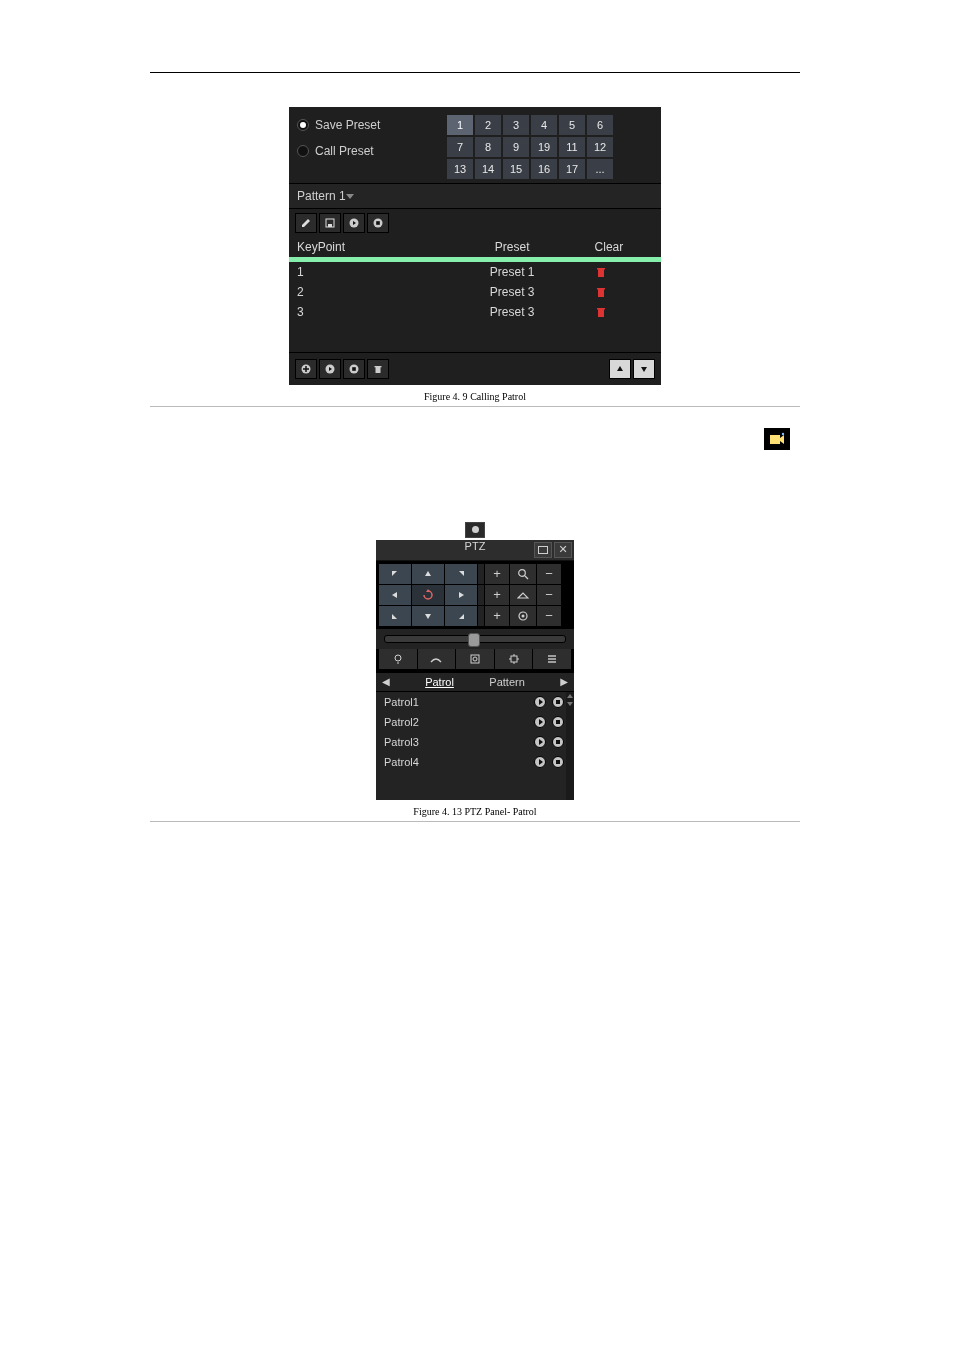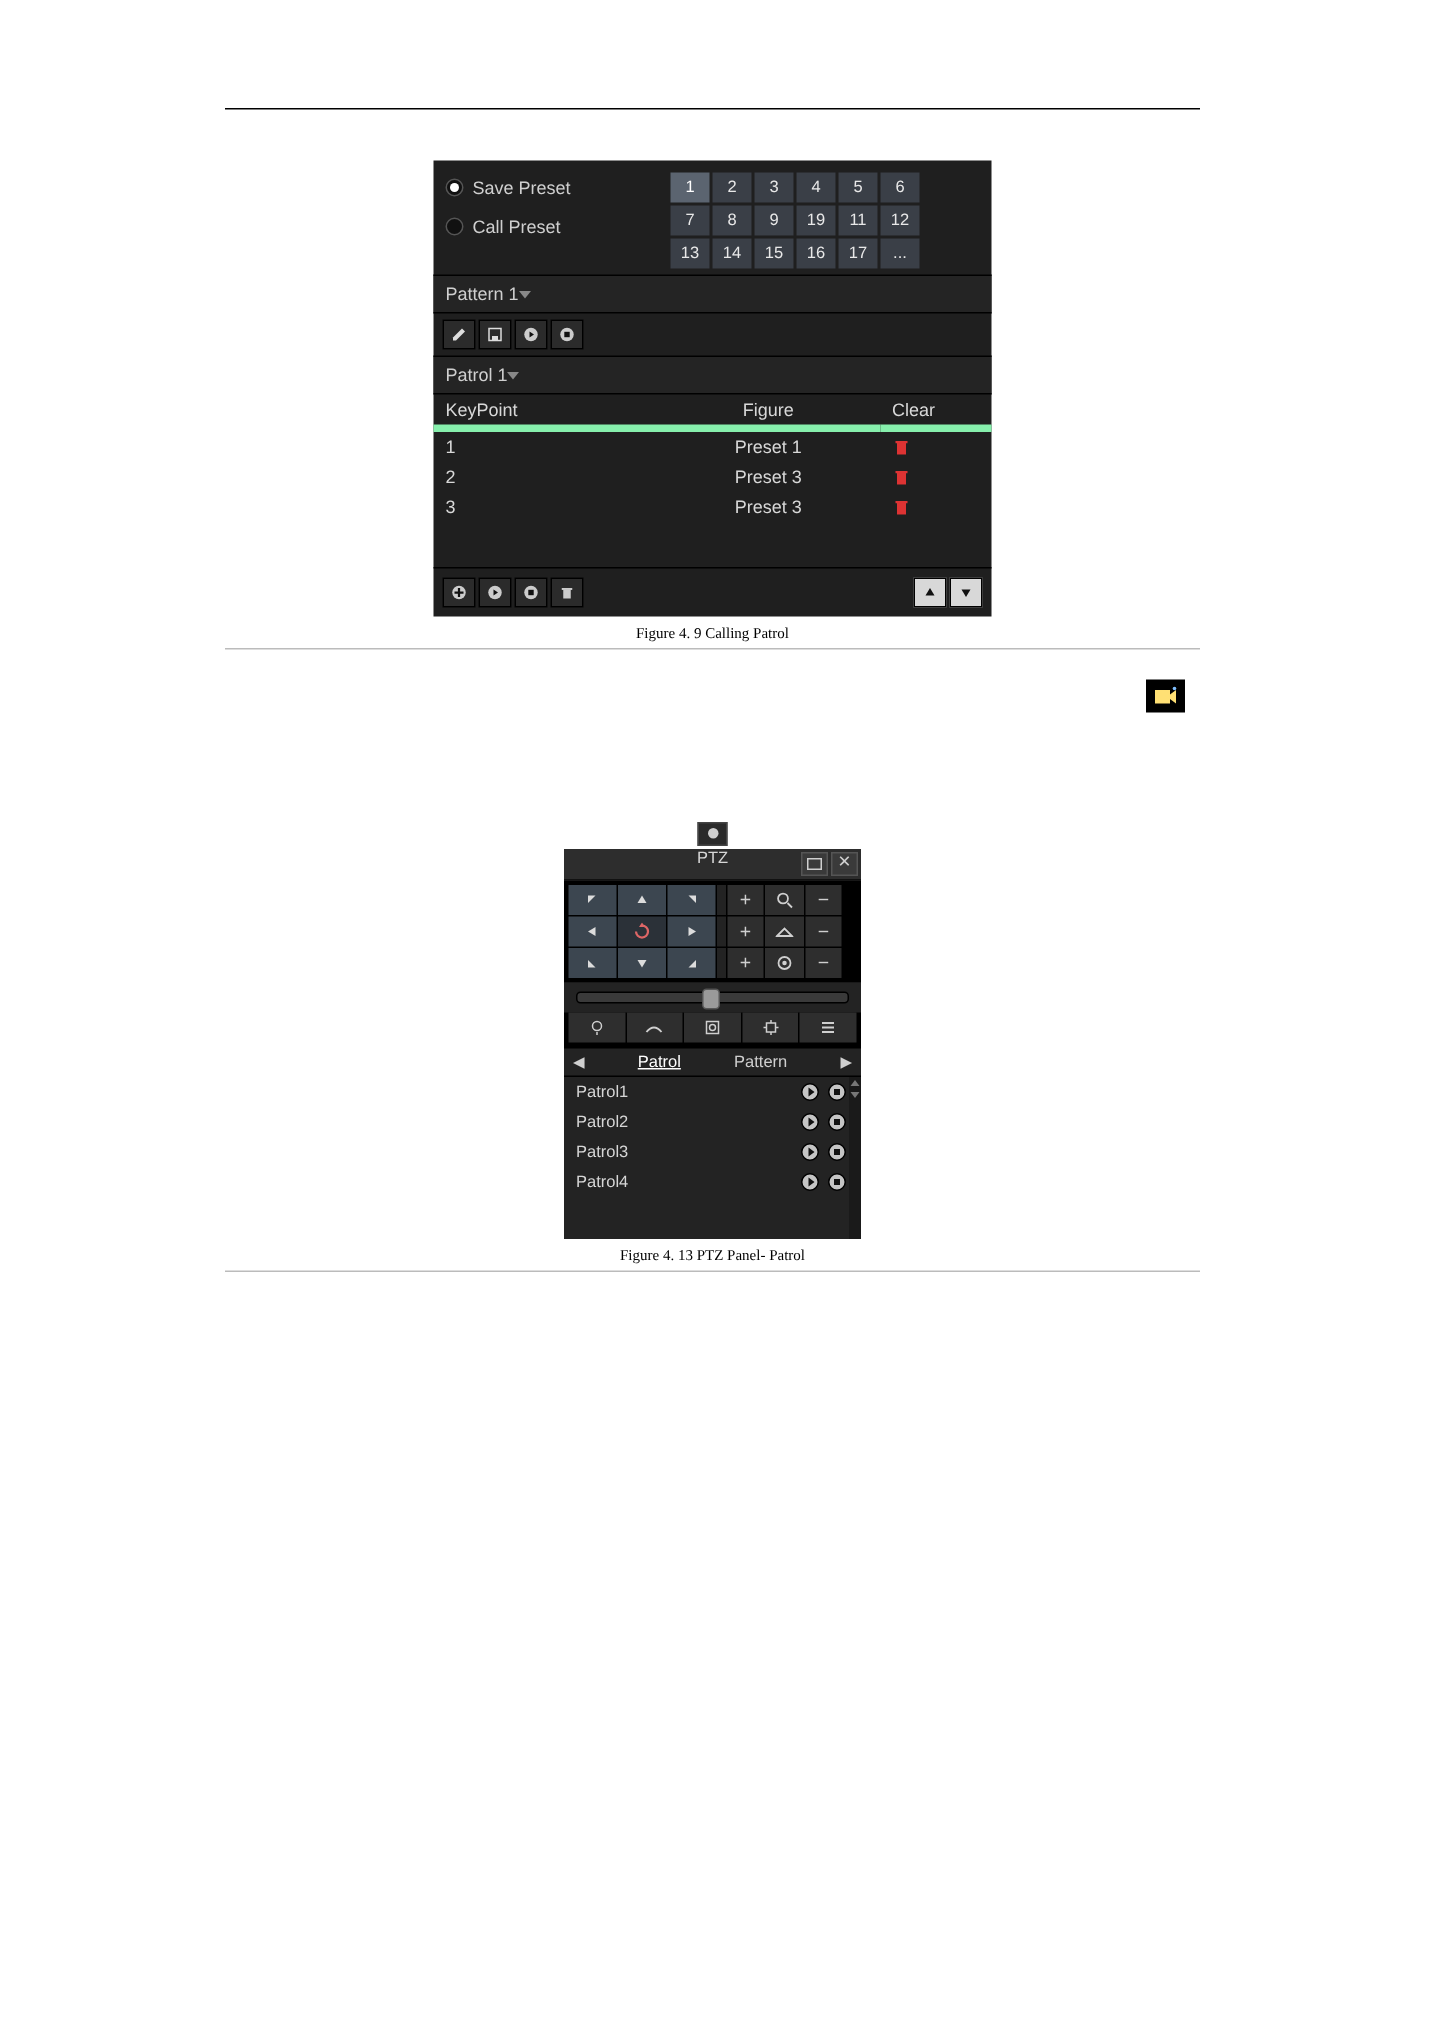--- a/index.html
+++ b/index.html
@@ -139,30 +139,26 @@
             </svg>
           </div>
     <div class="tbtn">
             <svg width="10" height="10">
               <circle cx="5" cy="5" r="4.5" fill="#ccc"></circle>
               <rect x="3.2" y="3.2" width="3.6" height="3.6" fill="#111"></rect>
             </svg>
           </div>
   </div>
 
-  <div class="dropdown">
-    <span>Patrol 1</span>
-    <span class="chev"></span>
-  </div>
 
   <table class="tbl">
     <tbody>
             <tr>
       <th style="width:40%">KeyPoint</th>
-      <th style="width:40%;text-align:center">Figure</th>
+      <th style="width:40%;text-align:center">Preset</th>
       <th class="cHead">Clear</th>
     </tr>
     <tr>
       <td>1</td>
       <td class="ccenter">Preset 1</td>
       <td class="ccenter"><span class="trash"><svg width="12" height="12">
                     <rect x="3" y="3" width="6" height="8" fill="#d33"></rect>
                     <rect x="2" y="2" width="8" height="1.5" fill="#d33"></rect>
                   </svg></span></td>
     </tr>

